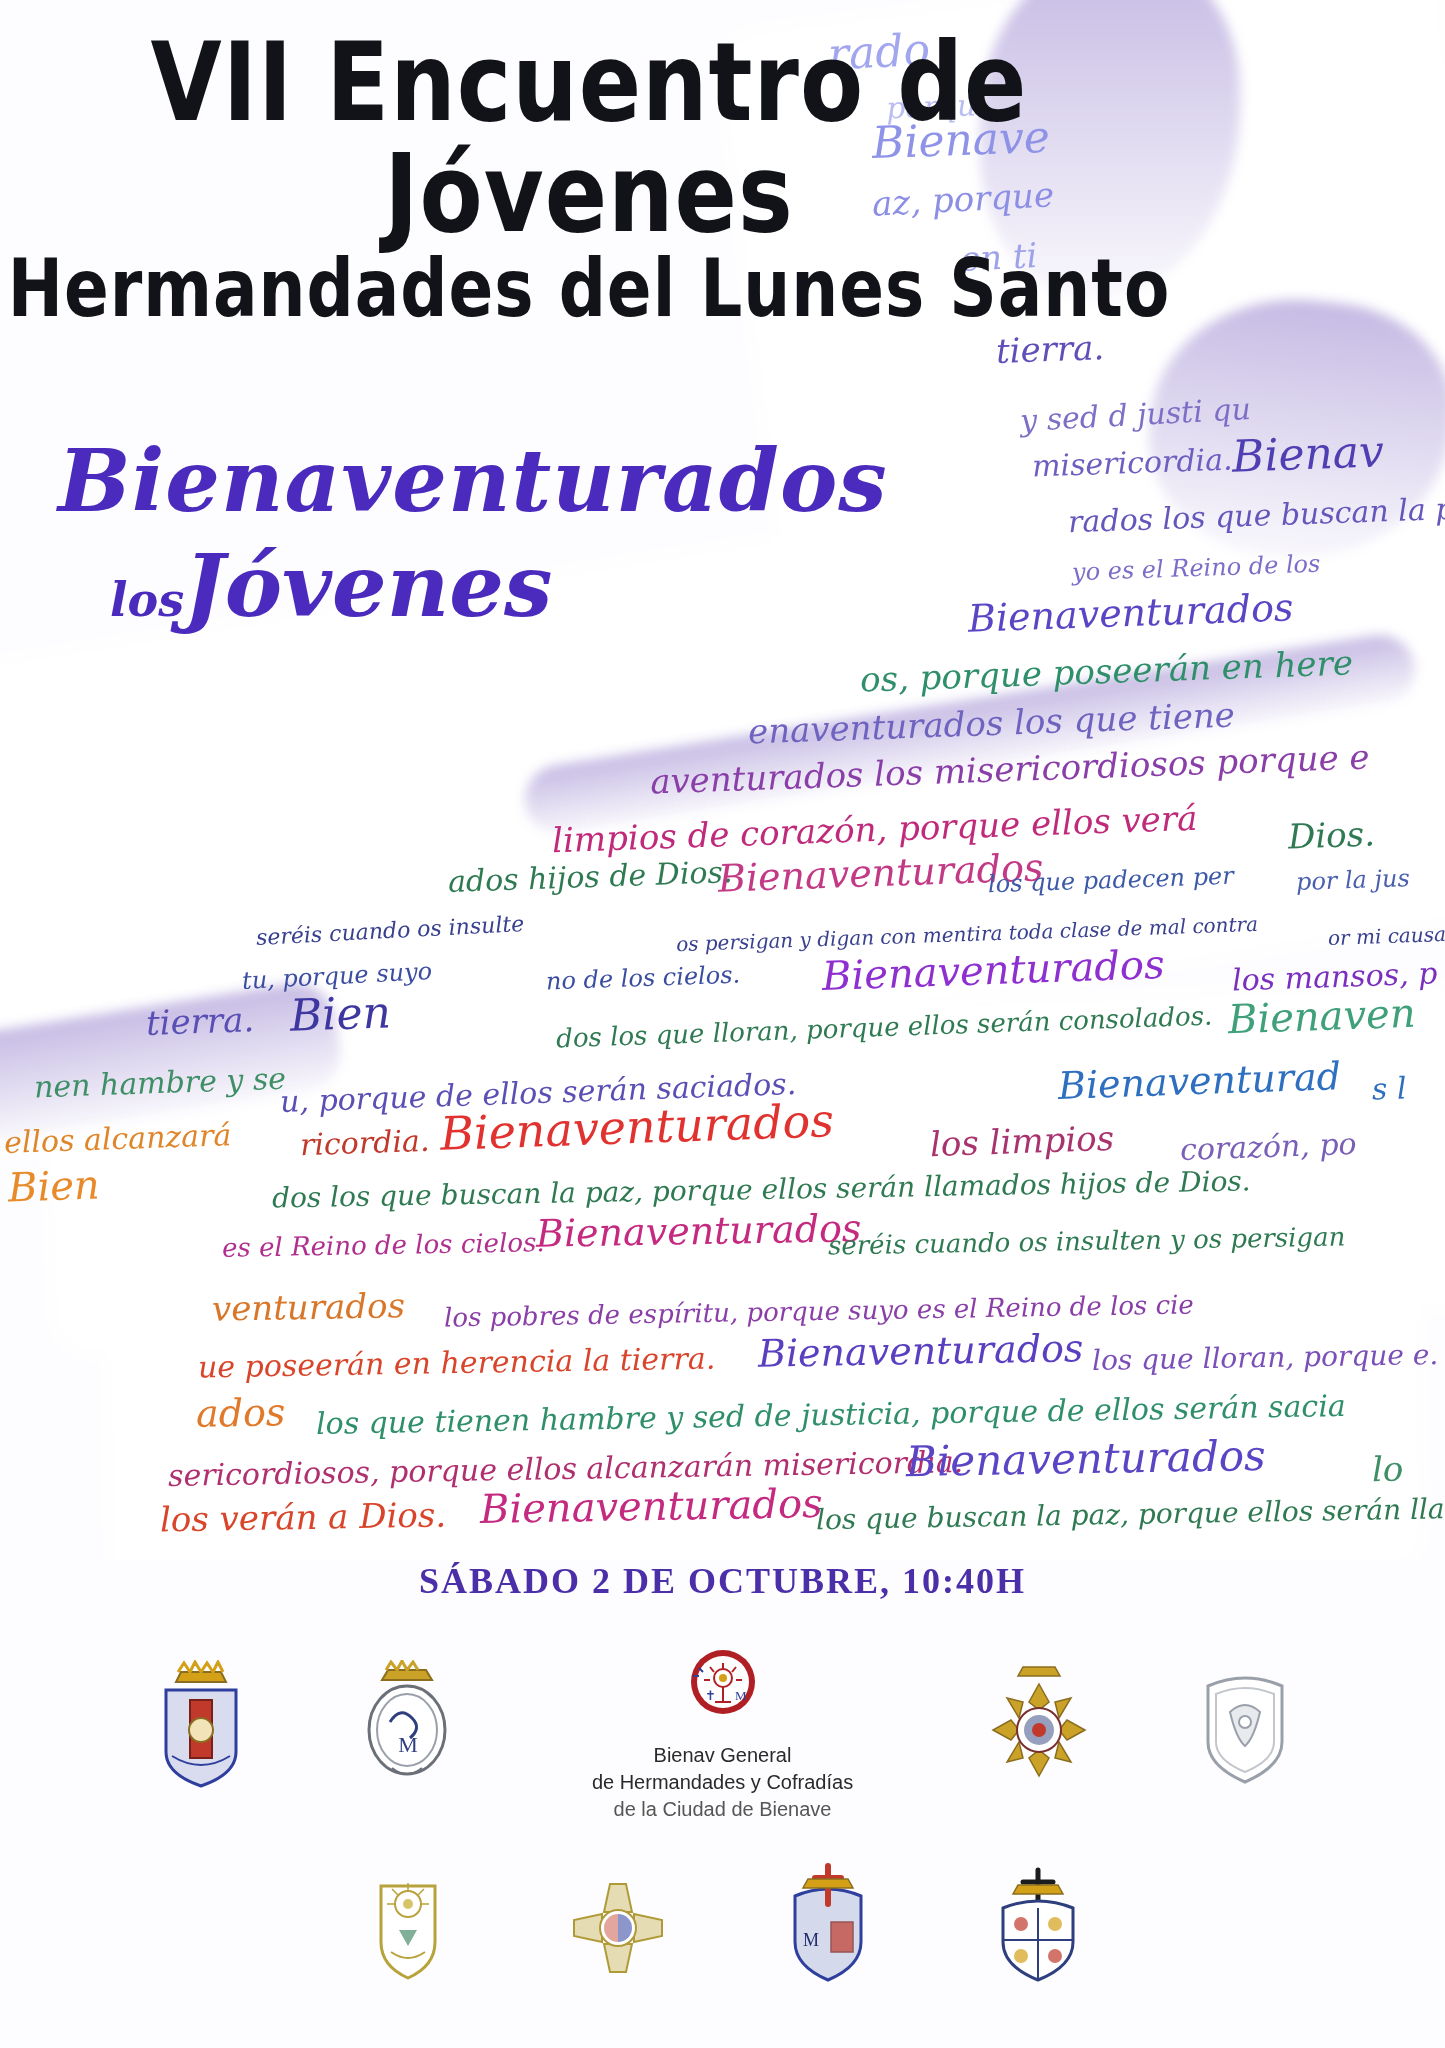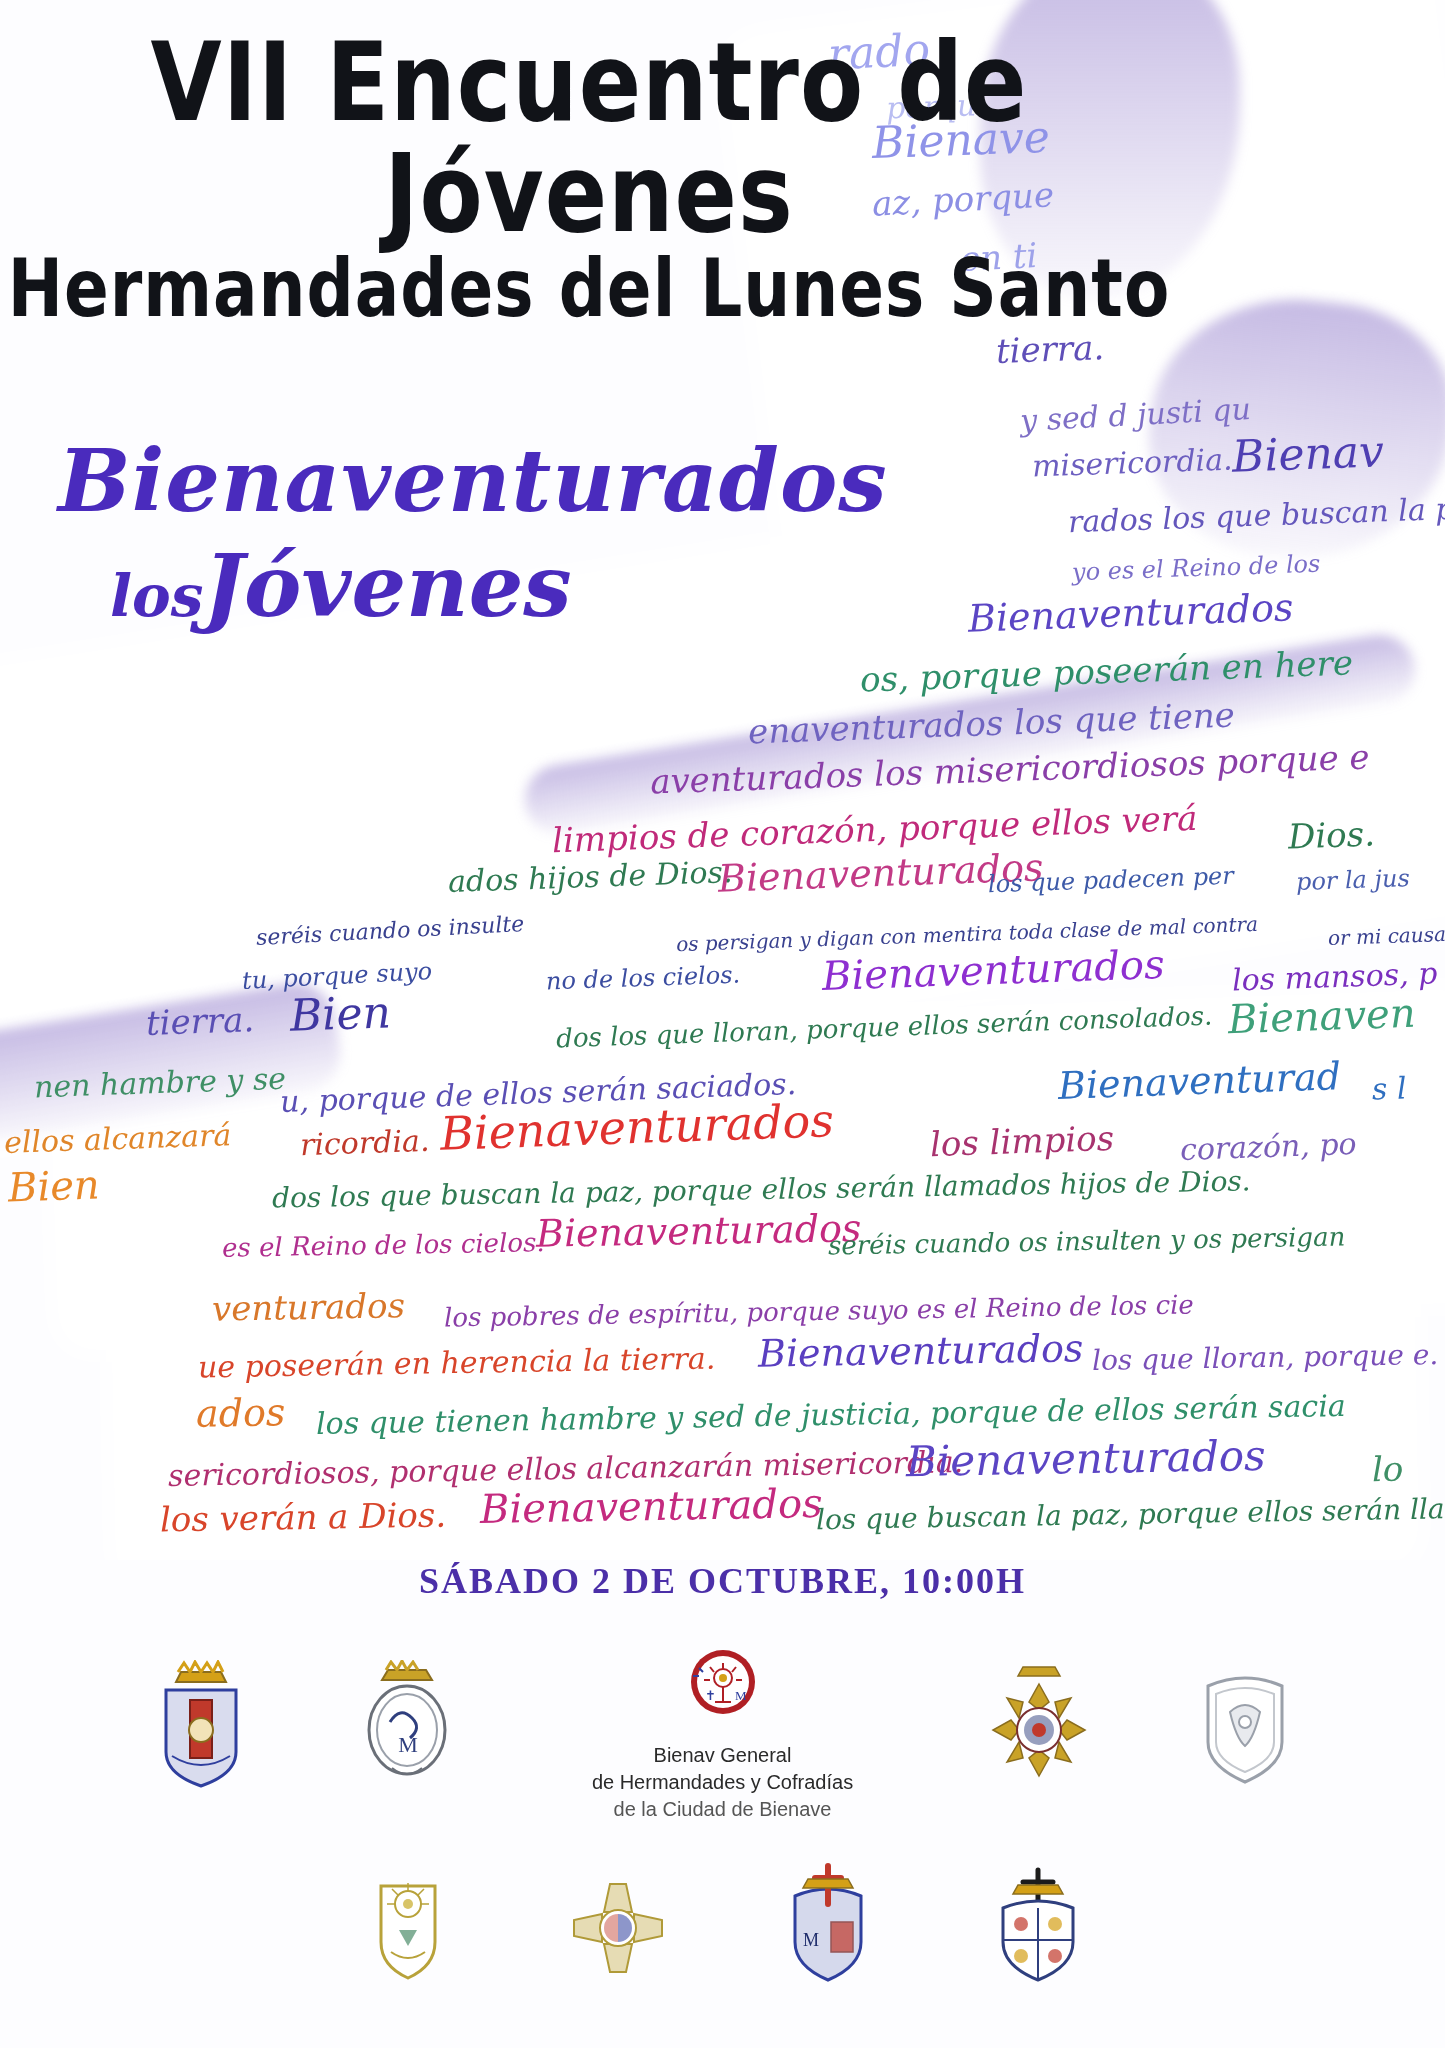--- a/index.html
+++ b/index.html
@@ -88,21 +88,21 @@
     left: 58px;
     top: 430px;
     z-index: 45;
     color: #4a2bbd;
     font-family: "DejaVu Serif", serif;
     font-style: italic;
     font-weight: bold;
   }
   .brush-line1 { font-size: 86px; letter-spacing: 1px; }
   .brush-line2 { font-size: 86px; margin-top: 4px; padding-left: 52px; }
-  .brush-line2 .small { font-size: 58px; }
+  .brush-line2 .small { font-size: 46px; }
 
   
   .info {
     position: absolute;
     left: 0;
     top: 1552px;
     width: 1445px;
     text-align: center;
     z-index: 50;
   }
@@ -242,21 +242,21 @@
   </div>
 
   <div class="brush-title">
     <div class="brush-line1">Bienaventurados</div>
     <div class="brush-line2">
       <span class="small">los</span><span>Jóvenes</span>
     </div>
   </div>
 
   <div class="info">
-    <div class="info-sub">SÁBADO 2 DE OCTUBRE, 10:00H</div>
+    <div class="info-sub">SÁBADO 2 DE OCTUBRE, 10:40H</div>
   </div>
 
   <div class="crest-row" id="crest-row-1">
 
     <div class="crest">
       <svg width="110" height="130" viewBox="0 0 110 130">
         <path d="M20 30 h70 v62 q0 22 -35 34 q-35 -12 -35 -34 z" fill="#ffffff" stroke="#2f3f9e" stroke-width="3"></path>
         <path d="M20 30 h70 v62 q0 22 -35 34 q-35 -12 -35 -34 z" fill="#2f3f9e" opacity="0.18"></path>
         <rect x="44" y="40" width="22" height="58" fill="#c0392b" stroke="#7a1f18" stroke-width="2"></rect>
         <circle cx="55" cy="70" r="12" fill="#f2e3b8" stroke="#8a6d1e" stroke-width="2"></circle>

